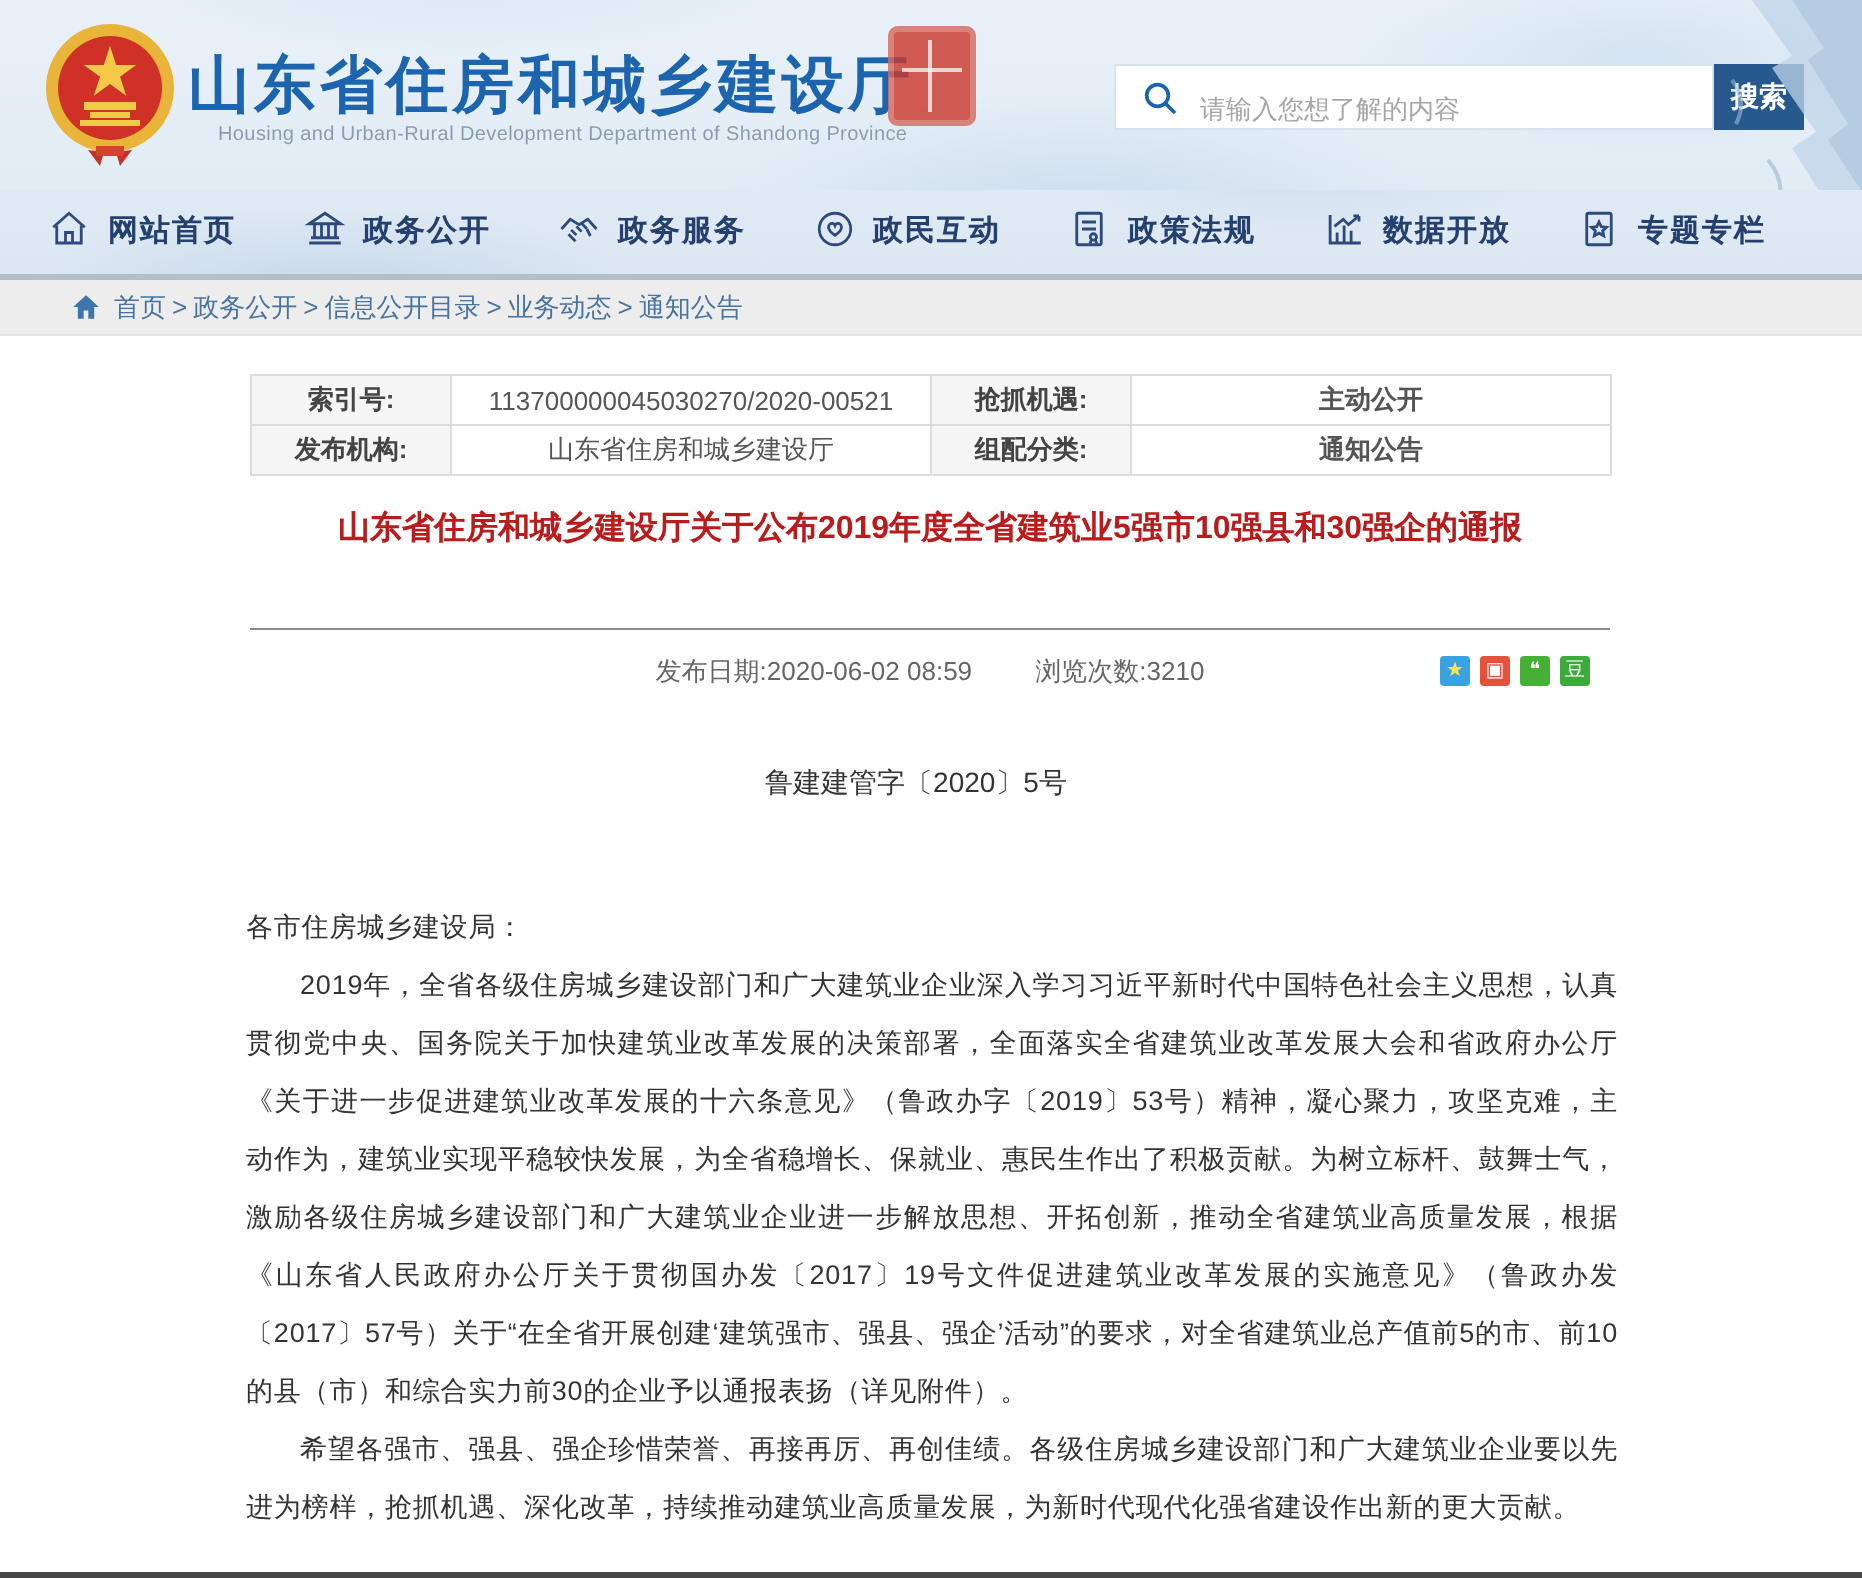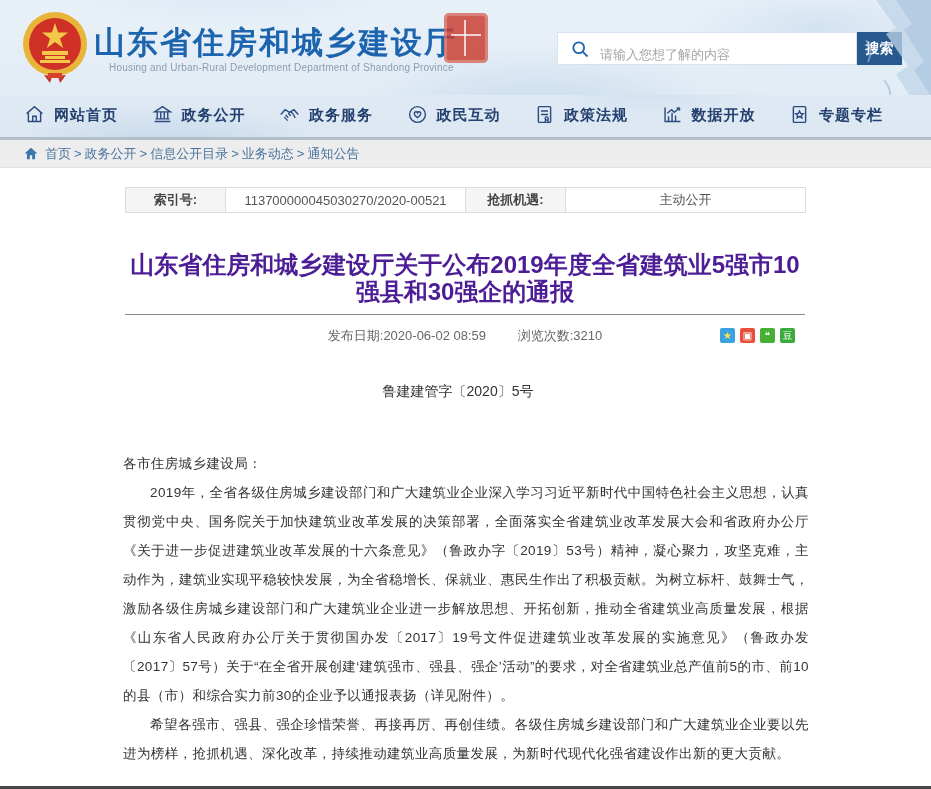--- a/index.html
+++ b/index.html
@@ -56,36 +56,36 @@
     border-bottom:3px solid #b4bec8;
   }
   .nav-item { display:flex; align-items:flex-end; gap:9px; cursor:pointer; }
   .nav-item svg { width:21px; height:21px; color:#2c4a7d; }
   .nav-label { font-size:15px; font-weight:bold; color:#24406e; letter-spacing:1px; }
 
   
   .breadcrumb {
     position:absolute; top:140px; left:0; width:931px; height:28px;
     background:#ededed; border-bottom:1px solid #e2e2e2;
-    display:flex; align-items:center; padding-left:24px; gap:3px;
+    display:flex; align-items:center; padding-left:36px; gap:3px;
     font-size:13px; color:#4a749f;
   }
   .breadcrumb .crumb { cursor:pointer; }
   .bc-home { width:14px; height:13px; margin-right:4px; }
 
   
   .info-table { position:absolute; left:125px; top:187px; width:680px; border-collapse:collapse; table-layout:fixed; }
   .info-table td { border:1px solid #dcdcdc; height:25px; text-align:center; font-size:13px; color:#555; }
   .info-table td.lbl { background:#f5f5f5; font-weight:bold; color:#444; }
-  .c1 { width:100px; } .c2 { width:240px; } .c3 { width:100px; } .c4 { width:240px; }
+  .c1 { width:100px; } .c2 { width:240px; } .c3 { width:100px; } .c4 { width:240px;font-weight:bold; }
 
   
   .art-title {
     position:absolute; left:125px; top:251px; width:680px;
-    text-align:center; font-size:24px; font-weight:bold; color:#4c1d95; line-height:27px;
+    text-align:center; font-size:16px; font-weight:bold; color:#b91c1c; line-height:27px;
   }
   .title-rule { position:absolute; left:125px; top:314px; width:680px; border-top:1px solid #8a8a8a; }
   .meta { position:absolute; left:125px; top:327px; width:680px; height:20px; font-size:13px; color:#666; text-align:center; }
   .meta .m-date { margin-right:28px; }
   .share { position:absolute; right:10px; top:1px; display:flex; gap:5px; }
   .share-ic {
     width:15px; height:15px; border-radius:2px; font-size:10px; line-height:15px;
     text-align:center; cursor:pointer; display:inline-block; overflow:hidden;
   }
   .doc-num { position:absolute; left:118px; top:383px; width:680px; text-align:center; font-size:14px; color:#333; }
@@ -213,20 +213,26 @@
   </div>
 
   <table class="info-table">
     <tbody>
         <tr>
       <td class="lbl c1">索引号:</td>
       <td class="c2">113700000045030270/2020-00521</td>
       <td class="lbl c3">抢抓机遇:</td>
       <td class="c4">主动公开</td>
     </tr>
+    <tr>
+      <td class="lbl c1">发布机构:</td>
+      <td class="c2">山东省住房和城乡建设厅</td>
+      <td class="lbl c3">组配分类:</td>
+      <td class="c4">通知公告</td>
+    </tr>
   </tbody>
     </table>
 
   <div class="art-title">山东省住房和城乡建设厅关于公布2019年度全省建筑业5强市10强县和30强企的通报</div>
   <div class="title-rule"></div>
 
   <div class="meta">
     <span class="m-date">发布日期:2020-06-02 08:59</span>
     <span>浏览次数:3210</span>
     <span class="share">

